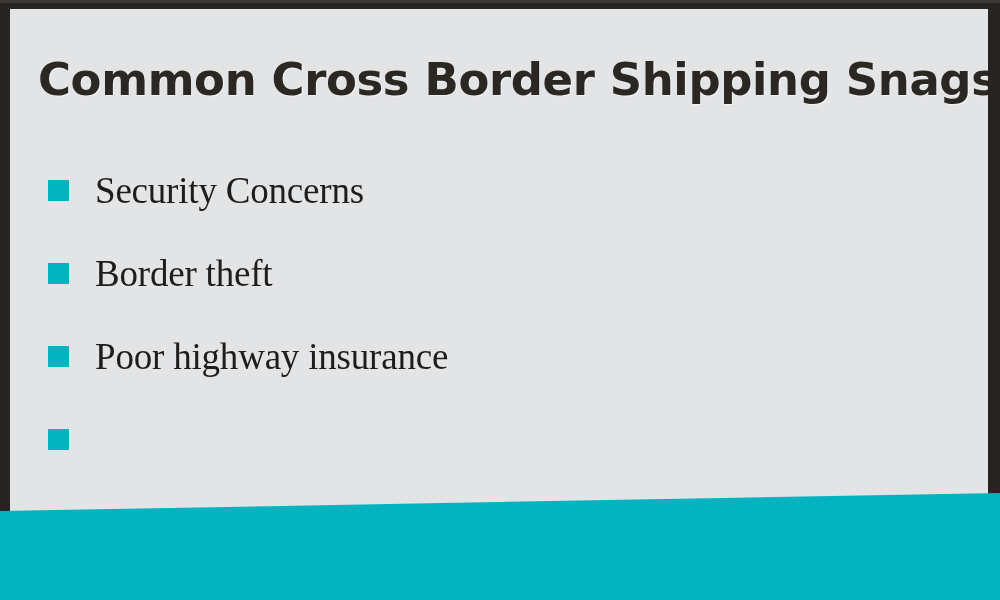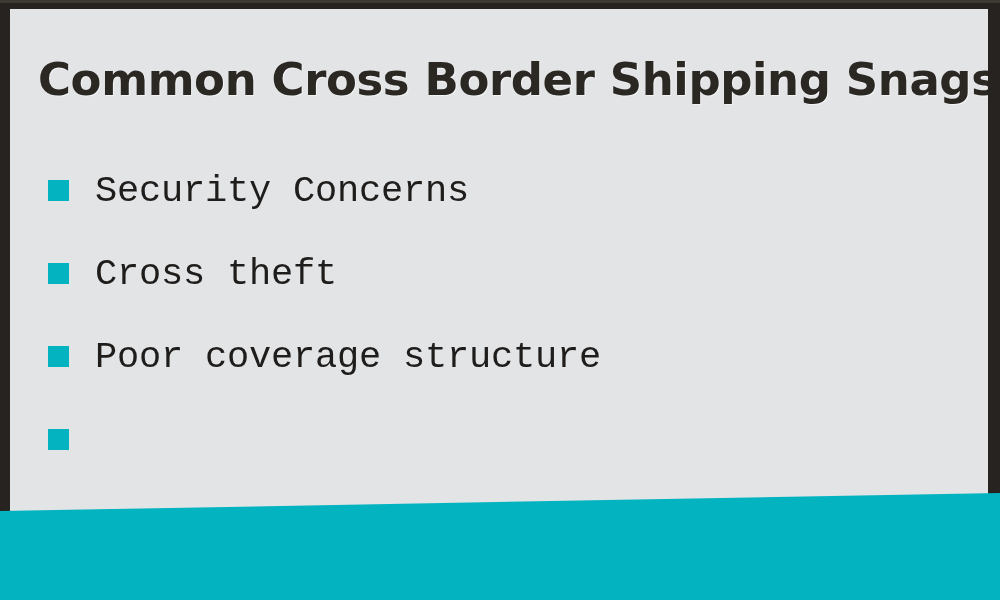--- a/index.html
+++ b/index.html
@@ -82,21 +82,21 @@
     flex: 0 0 auto;
     width: 21px;
     height: 21px;
     background: #04b3c0;
     margin-right: 26px;
     margin-left: 10px;
   }
 
   .bullet-text {
     flex: 1 1 auto;
-    font-family: Liberation Mono, monospace;
+    font-family: Liberation Serif, serif;
     font-weight: 400;
     font-size: 37px;
     line-height: 44px;
     color: #1f1d1b;
     white-space: nowrap;
     letter-spacing: -0.2px;
   }
 
   
   .teal-band {
@@ -128,26 +128,26 @@
 
     <div class="bullets">
 
       <div class="bullet-row">
         <span class="bullet-marker"></span>
         <span class="bullet-text">Security Concerns</span>
       </div>
 
       <div class="bullet-row">
         <span class="bullet-marker"></span>
-        <span class="bullet-text">Cross theft</span>
+        <span class="bullet-text">Border theft</span>
       </div>
 
       <div class="bullet-row">
         <span class="bullet-marker"></span>
-        <span class="bullet-text">Poor coverage structure</span>
+        <span class="bullet-text">Poor highway insurance</span>
       </div>
 
       <div class="bullet-row">
         <span class="bullet-marker"></span>
       </div>
 
     </div>
   </div>
 
   <div class="teal-band">

